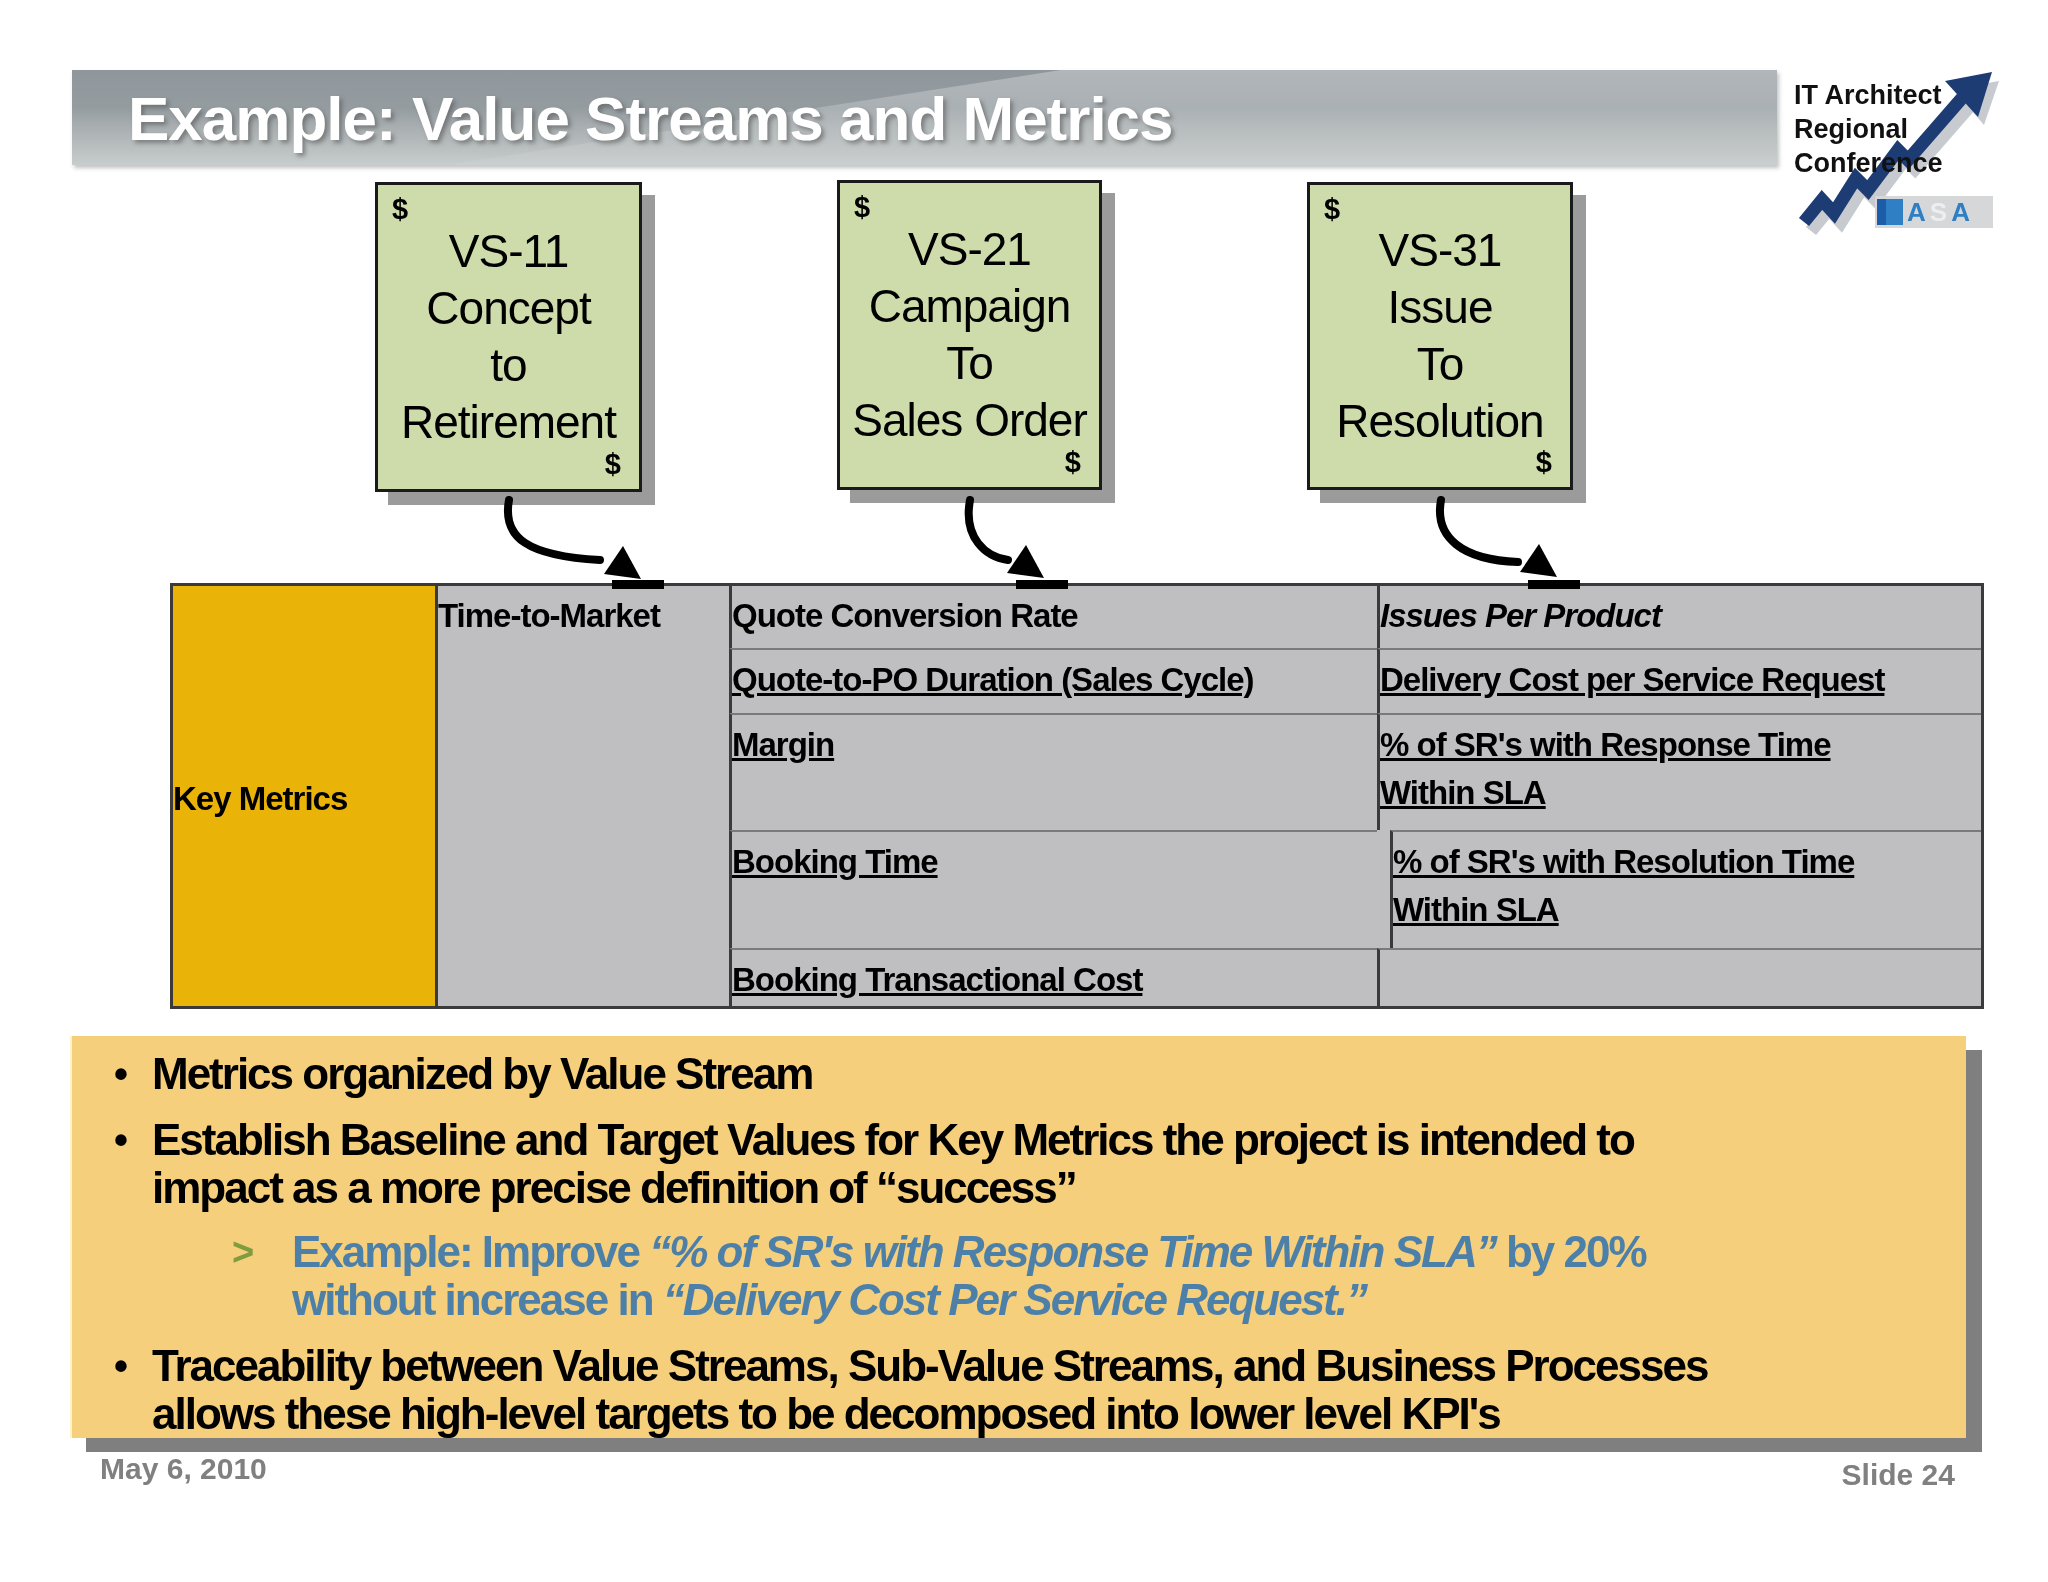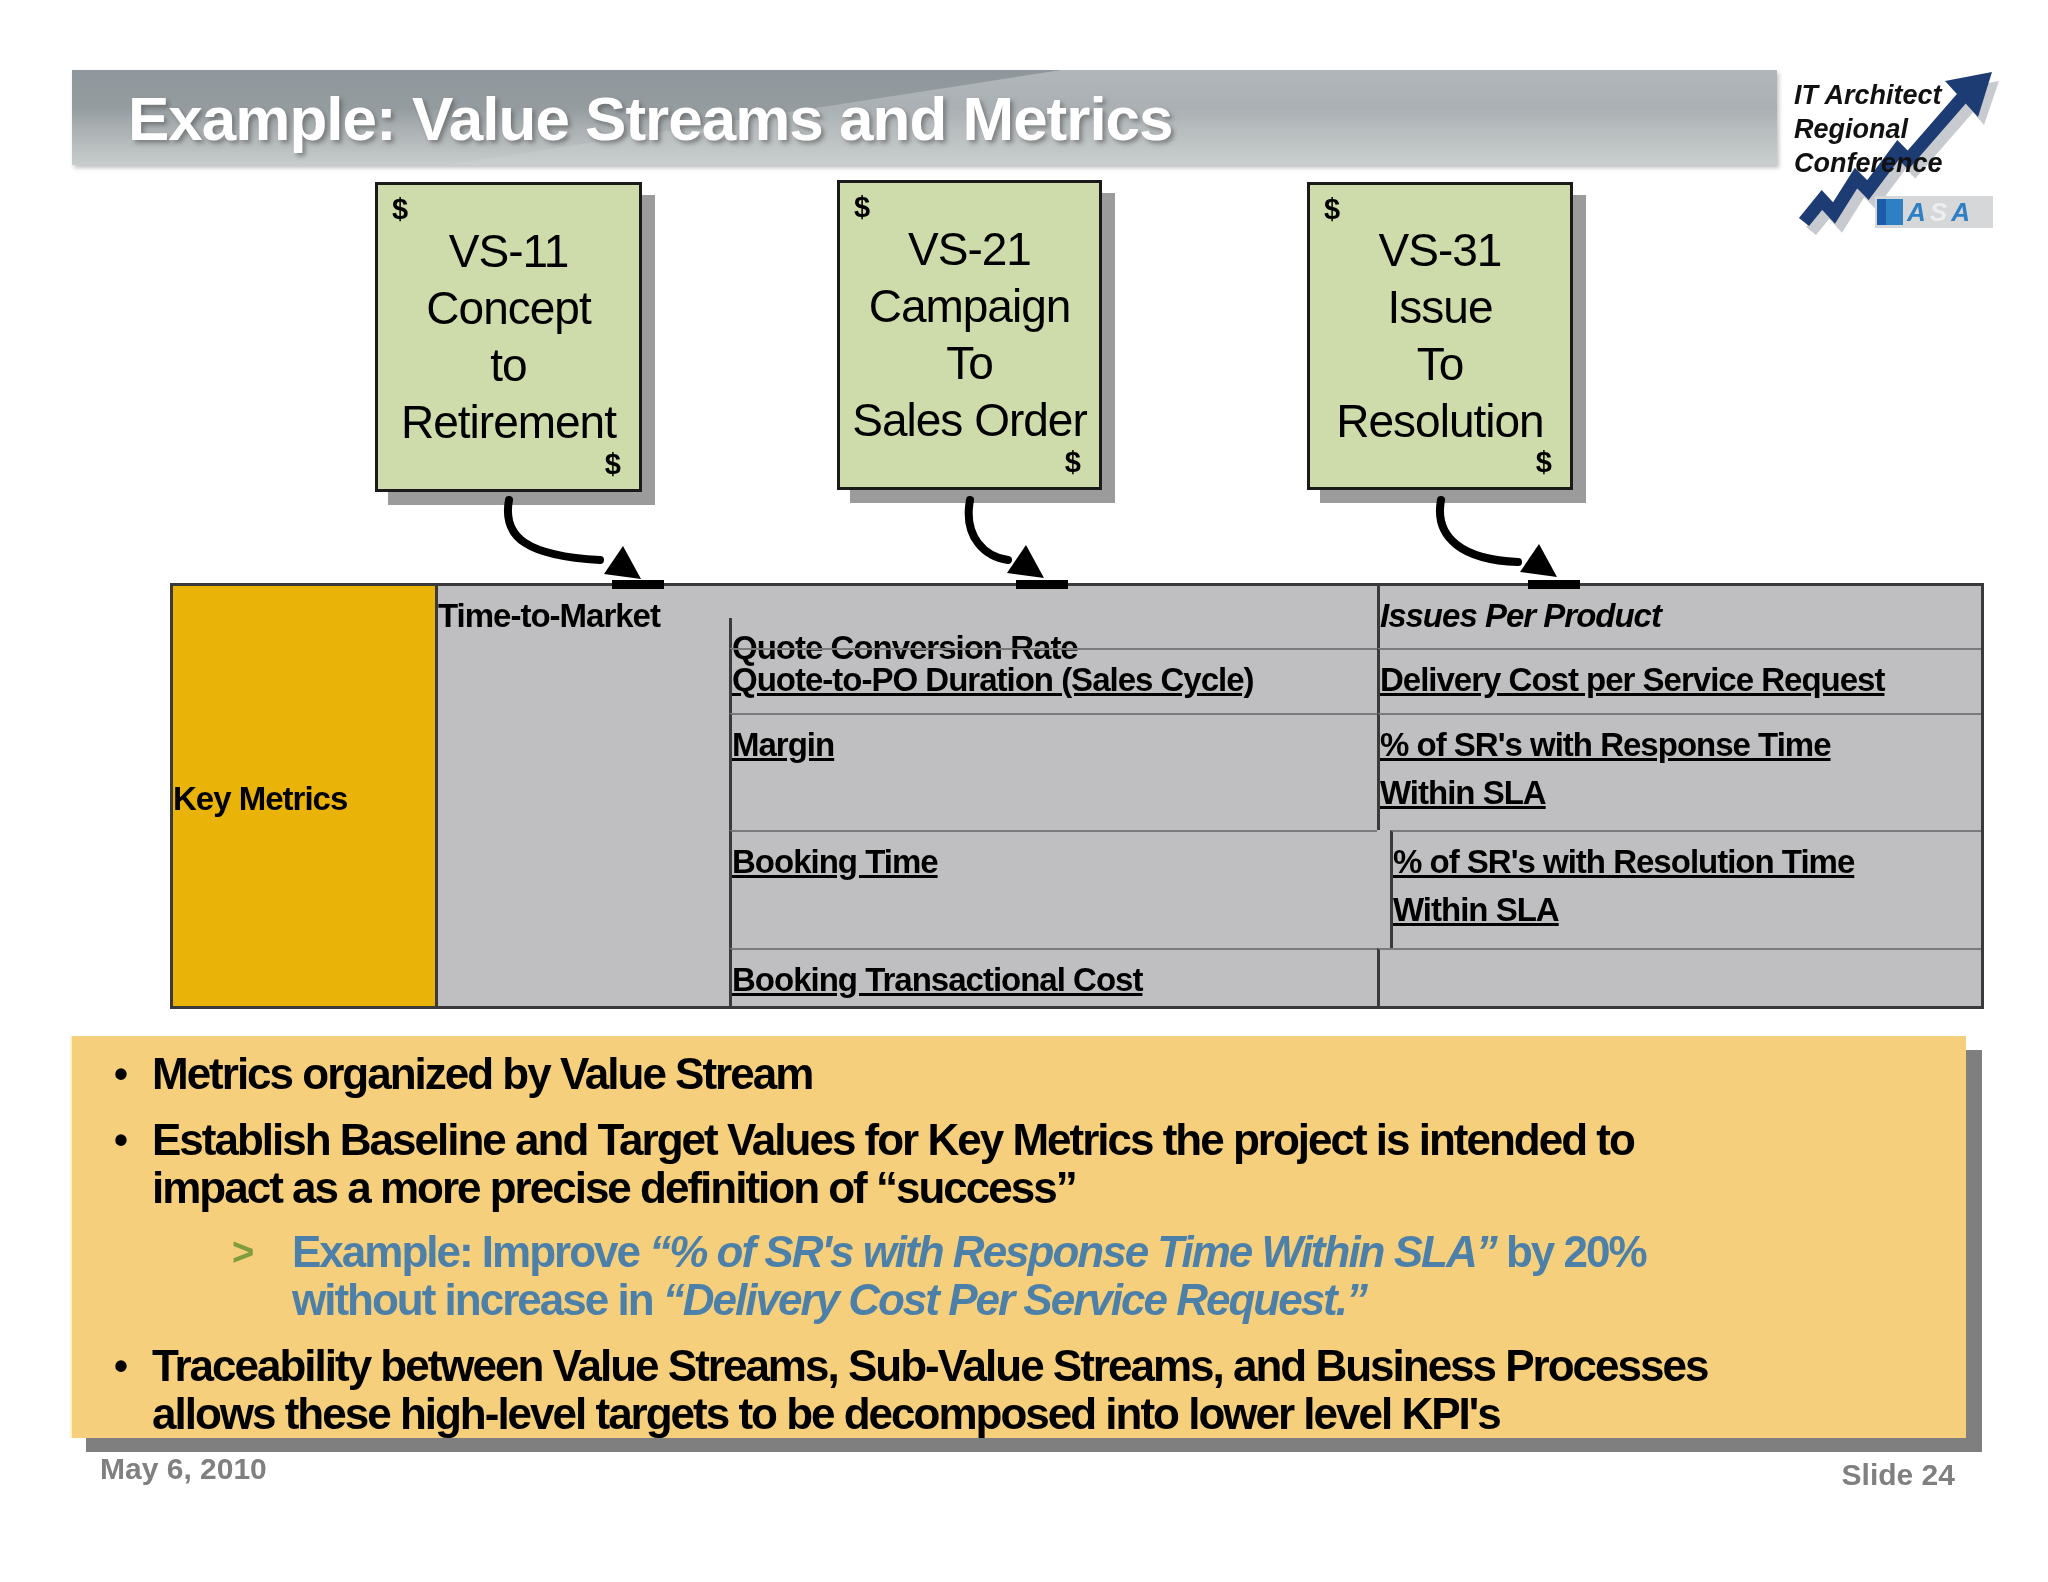--- a/index.html
+++ b/index.html
@@ -11,21 +11,21 @@
     background:linear-gradient(to bottom,#8f979c 0%,#949ca0 40%,#a9afb1 60%,#c7cccc 100%);
     box-shadow:2px 3px 4px rgba(120,120,120,.45);}
   .title-bar::after{content:"";position:absolute;inset:0;
     clip-path:polygon(22% 100%,58% 0,100% 0,100% 100%);
     background:linear-gradient(to bottom,rgba(255,255,255,.30),rgba(255,255,255,.06));}
   .title-text{position:absolute;left:56px;top:0;height:95px;line-height:98px;z-index:2;
     color:#ffffff;font-size:62px;font-weight:bold;letter-spacing:-1px;
     text-shadow:3px 3px 4px rgba(80,80,80,.55);white-space:nowrap;}
 
   
-  .logo{position:absolute;left:1786px;top:60px;width:262px;height:178px;font-style:italic;}
+  .logo{position:absolute;left:1786px;top:60px;width:262px;height:178px;}
   .logo-text{position:absolute;left:8px;top:18px;font-size:27px;font-weight:bold;
     line-height:34px;color:#111;letter-spacing:0;}
   .logo svg{position:absolute;left:0;top:0;}
   .iasa{position:absolute;left:89px;top:136px;width:118px;height:32px;background:#d6d7d9;
     display:flex;align-items:center;gap:4px;padding-left:2px;box-sizing:border-box;}
   .iasa .i-block{width:26px;height:26px;background:#2e7fc4;position:relative;}
   .iasa .i-block::before{content:"";position:absolute;left:0;top:0;width:9px;height:26px;background:#1d5ca8;}
   .iasa .ltr{font-size:26px;font-weight:bold;line-height:26px;}
   .iasa .ltr.blue{color:#2e7fc4;}
   .iasa .ltr.gray{color:#eceef0;}
@@ -150,21 +150,21 @@
 
     <path d="M1441,10 C1434,48 1463,70 1518,72" fill="none" stroke="#000" stroke-width="8" stroke-linecap="round"></path>
     <polygon points="1557,87 1520,82 1539,54" fill="#000"></polygon>
     <rect x="1528" y="90" width="52" height="9" fill="#000"></rect>
   </svg>
 
   <div class="metrics-table">
     <div class="cell cell-key">Key Metrics</div>
     <div class="cell cell-ttm">Time-to-Market</div>
 
-    <div class="cell c3" style="grid-row:1;margin-top:32px;">Quote Conversion Rate</div>
+    <div class="cell c3" style="grid-row:1;">Quote Conversion Rate</div>
     <div class="cell c3 rowline" style="grid-row:2;">Quote-to-PO Duration (Sales Cycle)</div>
     <div class="cell c3 rowline" style="grid-row:3;">Margin</div>
     <div class="cell c3 rowline" style="grid-row:4;">Booking Time</div>
     <div class="cell c3 rowline" style="grid-row:5;">Booking Transactional Cost</div>
 
     <div class="cell c4" style="grid-row:1;font-style:italic;">Issues Per Product</div>
     <div class="cell c4 rowline" style="grid-row:2;">Delivery Cost per Service Request</div>
     <div class="cell c4 rowline" style="grid-row:3;">% of SR's with Response Time
 Within SLA</div>
     <div class="cell c4 rowline" style="grid-row:4;margin-left:13px;">% of SR's with Resolution Time

